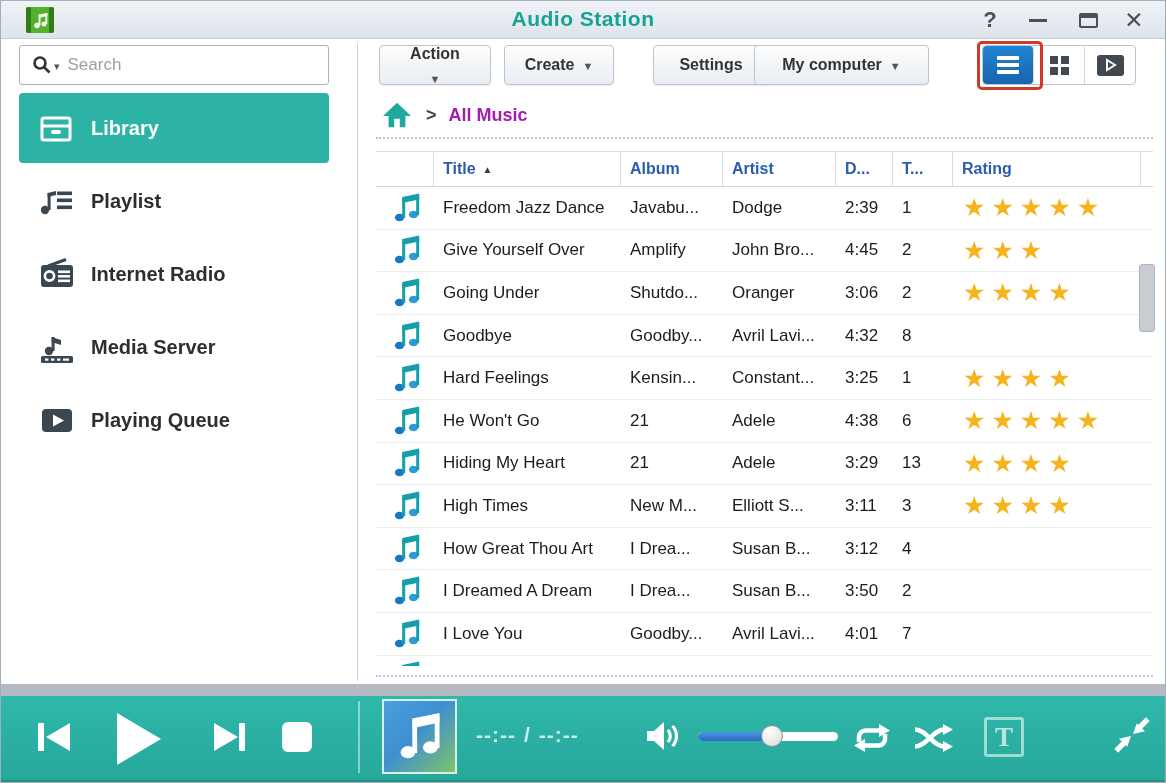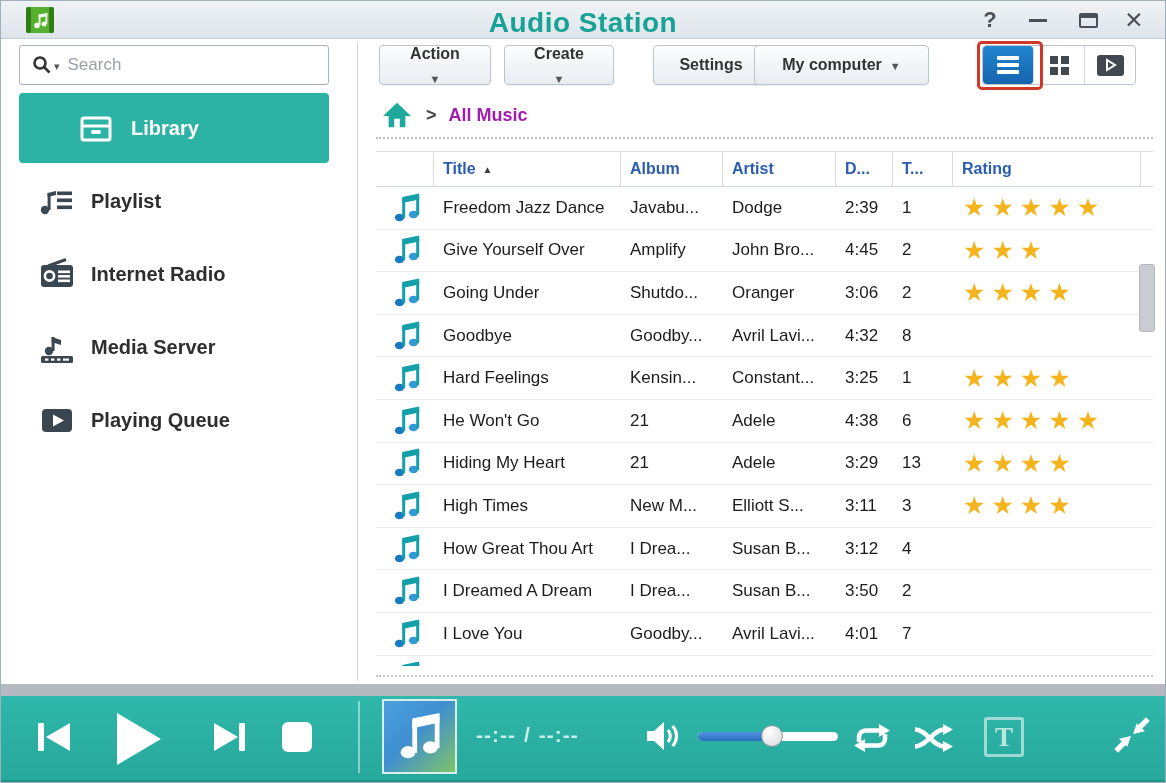--- a/index.html
+++ b/index.html
@@ -7,42 +7,42 @@
   #window{
     position:relative;width:1166px;height:783px;
     border:1px solid #9fb0bc;background:#fff;overflow:hidden;
     font-family:"Liberation Sans","DejaVu Sans",sans-serif;
   }
   
   .titlebar{position:absolute;left:0;top:0;width:100%;height:38px;
     background:linear-gradient(#eff3f6,#dde4ea);border-bottom:1px solid #c6ced5;}
   .app-icon{position:absolute;left:24px;top:4px;width:30px;height:30px;}
   .win-title{position:absolute;left:0;right:0;top:6px;text-align:center;
-    font-size:28px;font-weight:bold;color:#17a295;letter-spacing:.5px;}
+    font-size:21px;font-weight:bold;color:#17a295;letter-spacing:.5px;}
   .winctl{position:absolute;top:4px;width:30px;height:30px;display:flex;
     align-items:center;justify-content:center;color:#4a5058;cursor:pointer;}
   .winctl.help{right:160px;font-size:22px;font-weight:bold;}
   .winctl.min{right:112px;}
   .minbar{display:block;width:18px;height:3px;background:#4a5058;}
   .winctl.max{right:62px;}
   .maxbox{display:block;width:19px;height:15px;border:2px solid #4a5058;border-top:5px solid #4a5058;border-radius:2px;}
   .winctl.close{right:16px;font-size:23px;font-weight:bold;}
   
   .searchbox{position:absolute;left:18px;top:44px;width:310px;height:40px;
     background:#fff;border:1px solid #a9b2ba;border-radius:3px;display:flex;align-items:center;padding:0 8px;}
   .searchbox .mag{width:20px;height:20px;margin-left:4px;flex:none;}
   .searchbox .caret{color:#555;font-size:11px;margin:2px 6px 0 2px;flex:none;cursor:pointer;}
   .searchbox input{border:none;outline:none;flex:1;font-size:17px;color:#333;
     font-family:"Liberation Sans","DejaVu Sans",sans-serif;background:transparent;}
   .searchbox input::placeholder{color:#9aa0a6;}
   #sidebar-nav{position:absolute;left:18px;top:92px;width:310px;}
   .nav-item{height:70px;margin-bottom:3px;display:flex;align-items:center;cursor:pointer;border-radius:4px;}
   .nav-item .nicon{width:36px;height:36px;margin-left:20px;flex:none;display:flex;align-items:center;}
   .nav-item .nlabel{margin-left:16px;font-size:20px;font-weight:bold;color:#2e2e2e;}
-  .nav-item.selected{background:#2db3a6;padding-left:40px;}
+  .nav-item.selected{background:#2db3a6;}
   .nav-item.selected .nlabel{color:#fff;}
   .vdivider{position:absolute;left:356px;top:42px;height:638px;width:1px;background:#ccd4da;}
   
   .toolbar-button{position:absolute;top:44px;height:40px;display:flex;align-items:center;justify-content:center;
     gap:8px;background:linear-gradient(#fdfdfd,#e8edf2);border:1px solid #bcc5cd;border-radius:4px;
     font-size:16px;font-weight:bold;color:#333;cursor:pointer;box-shadow:0 1px 1px rgba(0,0,0,.06);}
   .toolbar-button .dd{font-size:11px;color:#555;margin-top:2px;}
   .viewgroup{position:absolute;left:981px;top:44px;width:154px;height:40px;display:flex;
     background:#fff;border:1px solid #bcc5cd;border-radius:4px;overflow:visible;}
   .viewcell{flex:1;display:flex;align-items:center;justify-content:center;cursor:pointer;border-right:1px solid #d3d9de;}
@@ -204,21 +204,21 @@
         <span class="nlabel">Playing Queue</span>
       </div>
     </nav>
   <div class="vdivider"></div>
 
   <div id="toolbar-buttons">
       <div class="toolbar-button" style="left: 378px; width: 112px; flex-direction: column;">
         <span>Action</span>
         <span class="dd">▼</span>
       </div>
-      <div class="toolbar-button" style="left: 503px; width: 110px; flex-direction: column;">
+      <div class="toolbar-button" style="left: 503px; width: 110px;">
         <span>Create</span>
         <span class="dd">▼</span>
       </div>
       <div class="toolbar-button" style="left: 652px; width: 116px;">
         <span>Settings</span>
       </div>
       <div class="toolbar-button" style="left: 753px; width: 175px;">
         <span>My computer</span>
         <span class="dd">▼</span>
       </div>

